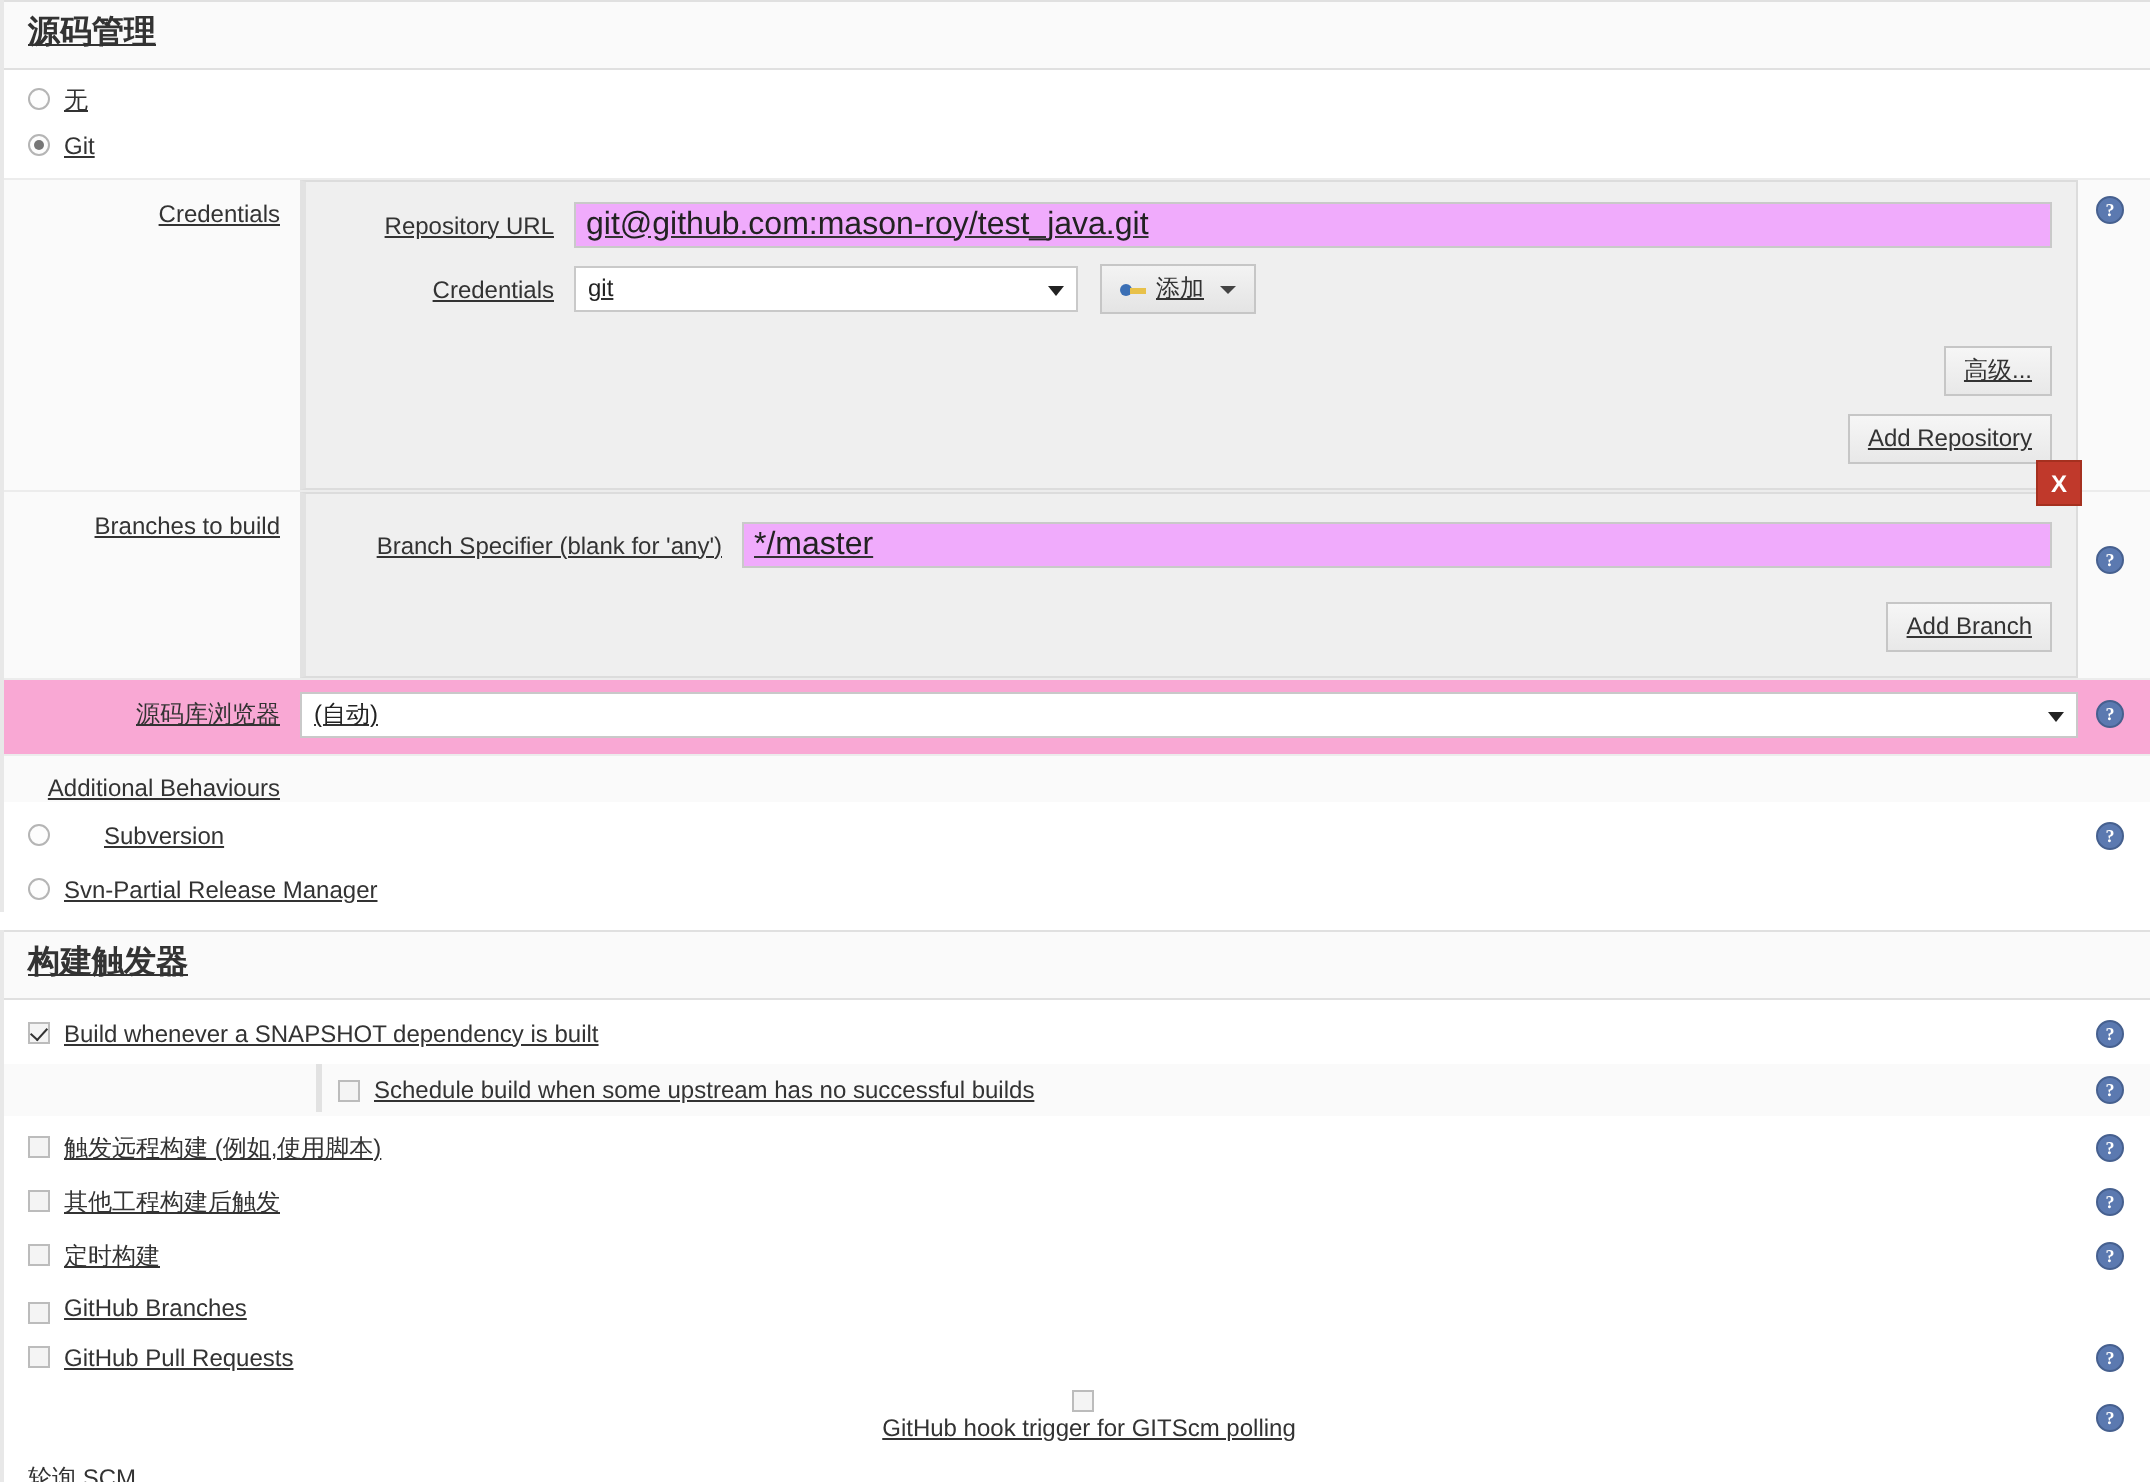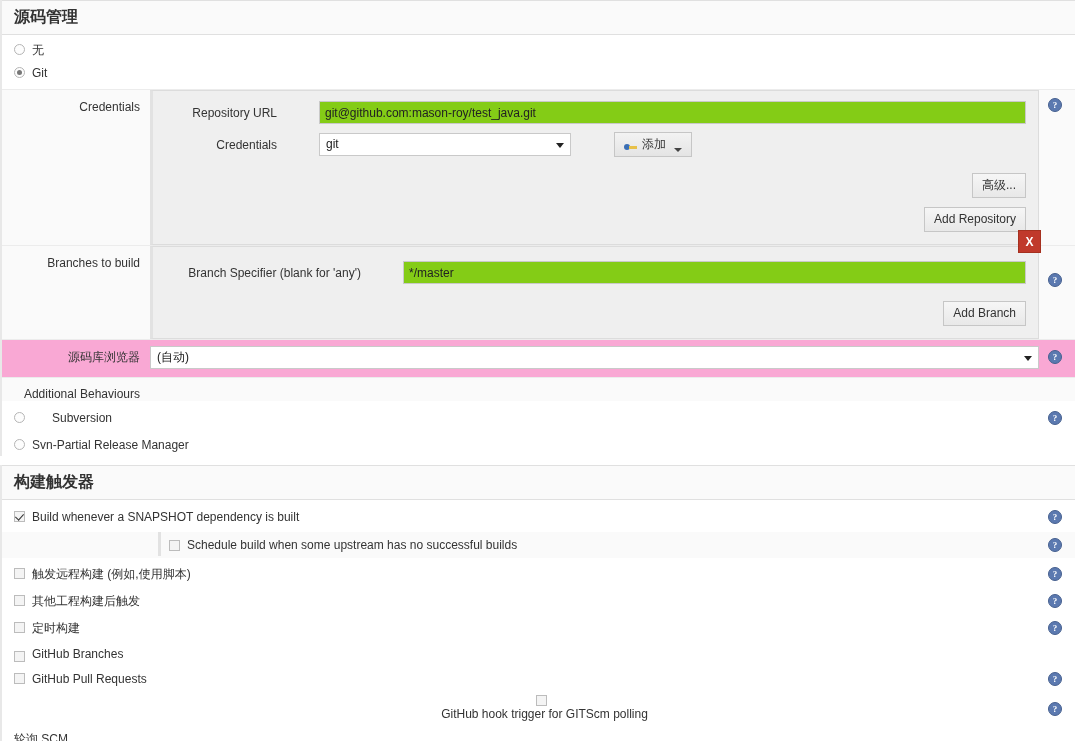--- a/index.html
+++ b/index.html
@@ -15,20 +15,21 @@
     color: #333333;
     overflow: hidden;
     position: relative;
   }
 
   .page {
     position: relative;
     width: 1075px;
     height: 741px;
     box-sizing: border-box;
+    text-decoration: underline;
   }
 
   
   .section {
     position: relative;
     border-left: 2px solid #e8e8e8;
     background: #ffffff;
   }
   .section-header {
     border-top: 1px solid #e0e0e0;
@@ -150,40 +151,39 @@
     background: #efefef;
     box-sizing: border-box;
     position: relative;
     padding: 10px 12px 12px 12px;
   }
 
   .field-line {
     display: flex;
     align-items: center;
     margin-bottom: 8px;
-    gap: 32px;
   }
   .field-label {
     flex: 0 0 auto;
     text-align: right;
     padding-right: 10px;
     font-size: 12px;
     color: #333;
   }
   .fl-w1 { width: 112px; }
   .fl-w2 { width: 112px; }
   .fl-w3 { width: 196px; }
 
   input.txt {
     font-family: "Liberation Sans", "DejaVu Sans", sans-serif;
-    font-size: 12px;
+    font-size: 16px;
     color: #222;
     padding: 3px 5px;
     border: 1px solid #c9c9c9;
-    background: #84cc16;
+    background: #f0abfc;
     box-sizing: border-box;
     height: 23px;
     outline: none;
   }
   input.txt.wide { flex: 1 1 auto; min-width: 0; }
 
   .select {
     position: relative;
     background: #ffffff;
     border: 1px solid #c9c9c9;
@@ -203,21 +203,21 @@
     top: 50%;
     margin-top: -2px;
     width: 0; height: 0;
     border-left: 4px solid transparent;
     border-right: 4px solid transparent;
     border-top: 5px solid #222;
   }
 
   .btn {
     display: inline-flex;
-    align-items: flex-end;
+    align-items: center;
     gap: 5px;
     background: linear-gradient(#f3f3f3, #e4e4e4);
     border: 1px solid #c6c6c6;
     color: #333;
     font-size: 12px;
     font-family: "Liberation Sans", "DejaVu Sans", sans-serif;
     padding: 4px 9px;
     cursor: pointer;
     box-sizing: border-box;
     line-height: 15px;

